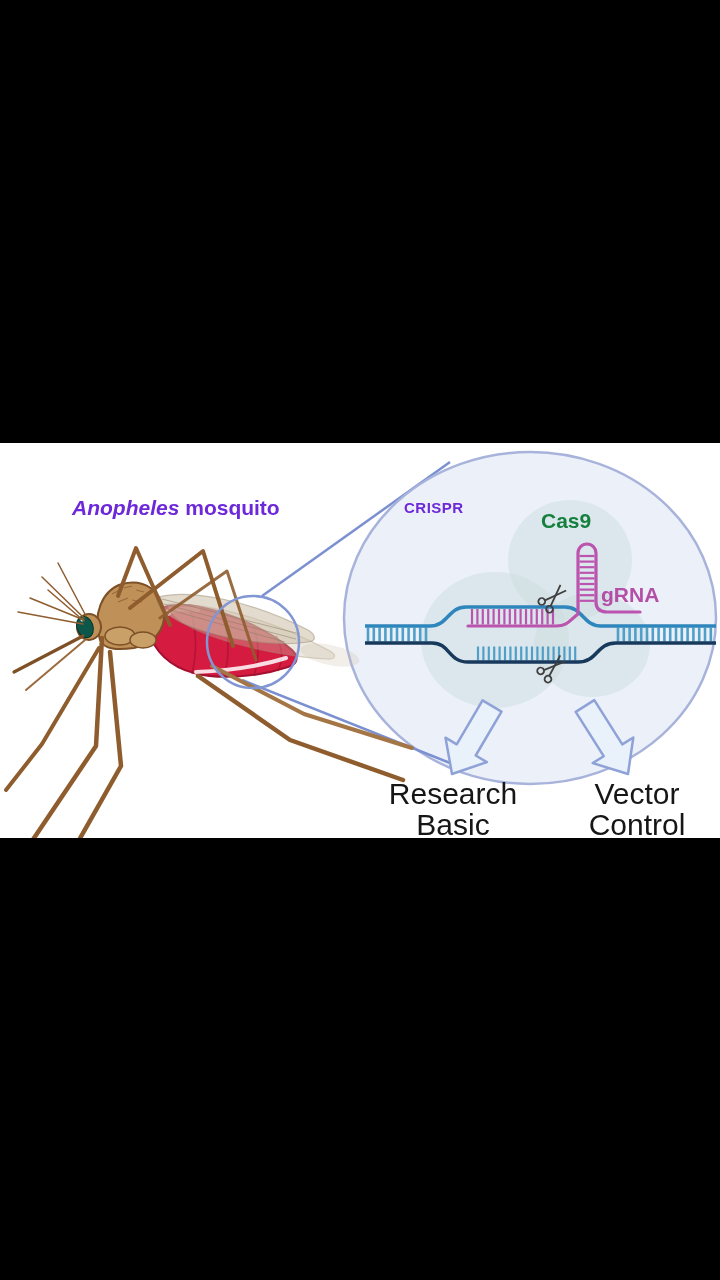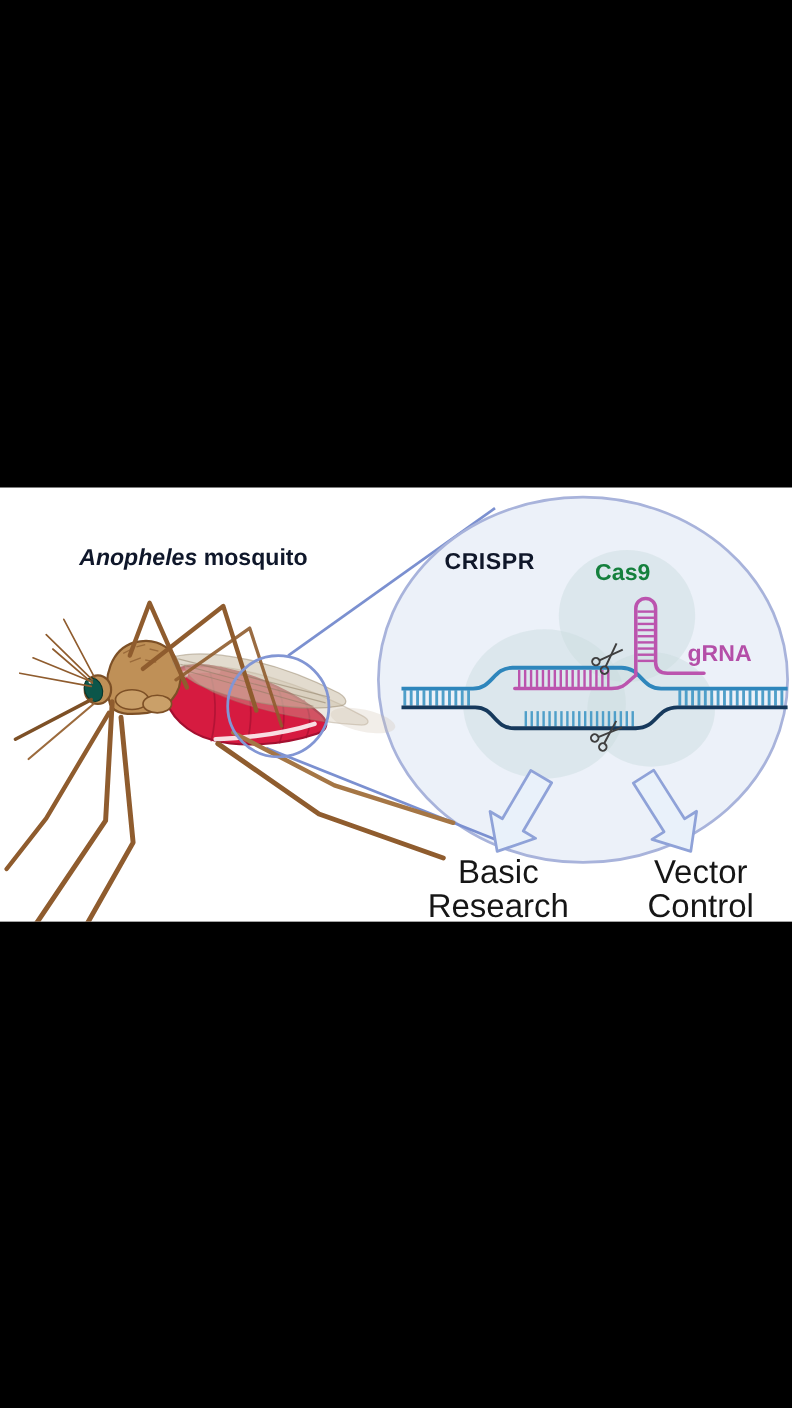--- a/index.html
+++ b/index.html
@@ -1,25 +1,25 @@
 <!DOCTYPE html>
 <html><head>
 <meta charset="utf-8">
 <style>
   html,body{margin:0;padding:0;background:#000;}
   .stage{position:relative;width:720px;height:1280px;background:#000;overflow:hidden;
          font-family:"Liberation Sans",sans-serif;}
   .panel{position:absolute;left:0;top:443px;width:720px;height:395px;background:#fff;overflow:hidden;}
   .panel svg{position:absolute;left:0;top:0;}
-  .lbl{position:absolute;color:#0f172a;white-space:nowrap;}
+  .lbl{position:absolute;color:#6d28d9;white-space:nowrap;}
   .lbl-mosquito{left:72px;top:53px;font-size:21px;font-weight:700;}
   .lbl-mosquito .genus{font-style:italic;}
-  .lbl-crispr{left:404px;top:56px;font-size:21px;font-weight:700;letter-spacing:.5px;}
+  .lbl-crispr{left:404px;top:56px;font-size:15px;font-weight:700;letter-spacing:.5px;}
   .lbl-cas9{left:541px;top:66px;font-size:21px;font-weight:600;color:#15803d;}
-  .lbl-grna{left:601px;top:140px;font-size:21px;font-weight:600;color:#b44fa8;margin-left:24px;}
+  .lbl-grna{left:601px;top:140px;font-size:21px;font-weight:600;color:#b44fa8;}
   .outcome{position:absolute;top:335px;width:200px;text-align:center;
            font-size:30px;line-height:31px;color:#161616;font-weight:400;}
   .outcome span{display:block;}
   .outcome-left{left:353px;}
   .outcome-right{left:537px;}
 </style>
 </head>
 <body>
 
 <div class="stage">
@@ -214,22 +214,22 @@
       <circle cx="253" cy="642" r="46" fill="none" stroke="#8296d4" stroke-width="2.5"></circle>
     </svg>
 
     <div class="lbl lbl-mosquito"><span class="genus">Anopheles</span> <span>mosquito</span></div>
 
     <div class="lbl lbl-crispr">CRISPR</div>
     <div class="lbl lbl-cas9">Cas9</div>
     <div class="lbl lbl-grna">gRNA</div>
 
     <div class="outcome outcome-left">
+      <span>Research</span>
       <span>Basic</span>
-      <span>Research</span>
     </div>
     <div class="outcome outcome-right">
       <span>Vector</span>
       <span>Control</span>
     </div>
   </div>
 
   <div style="position:absolute;left:0;top:0;width:720px;height:443px;background:#000;"></div>
   <div style="position:absolute;left:0;top:838px;width:720px;height:442px;background:#000;"></div>
 </div>

